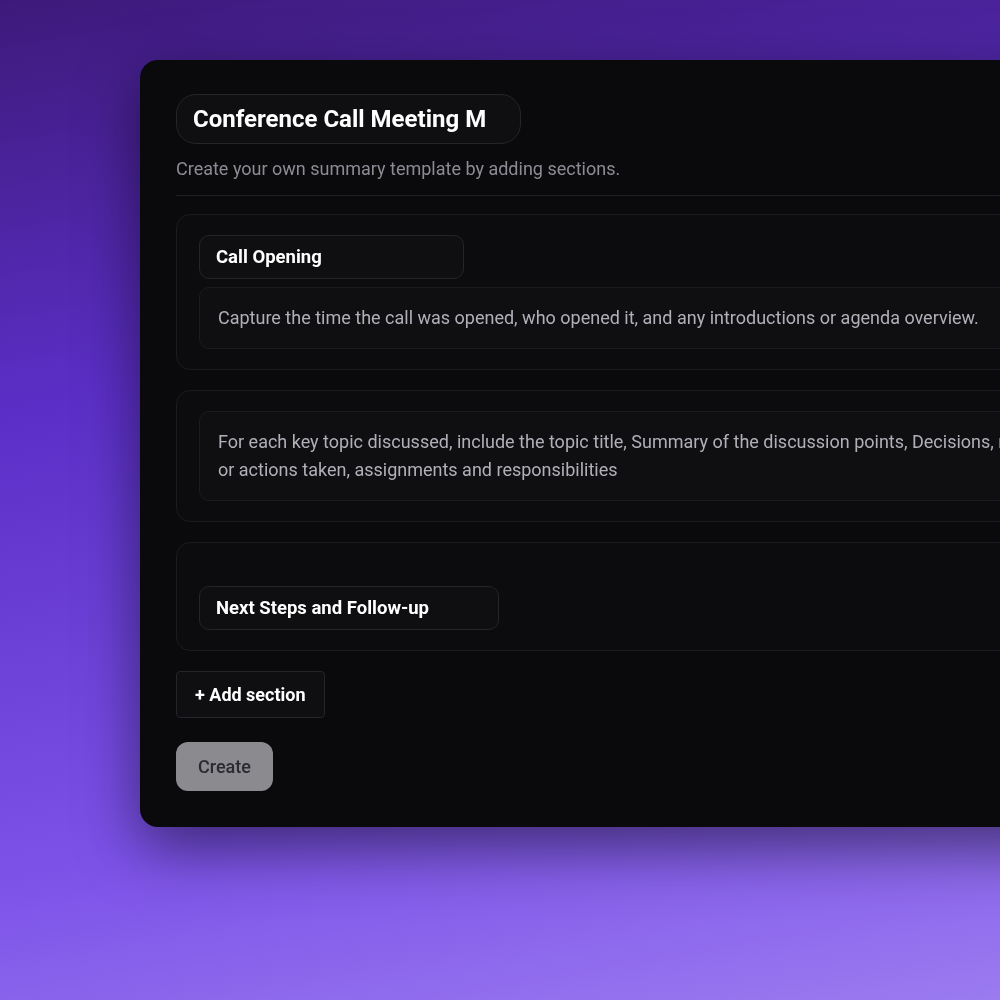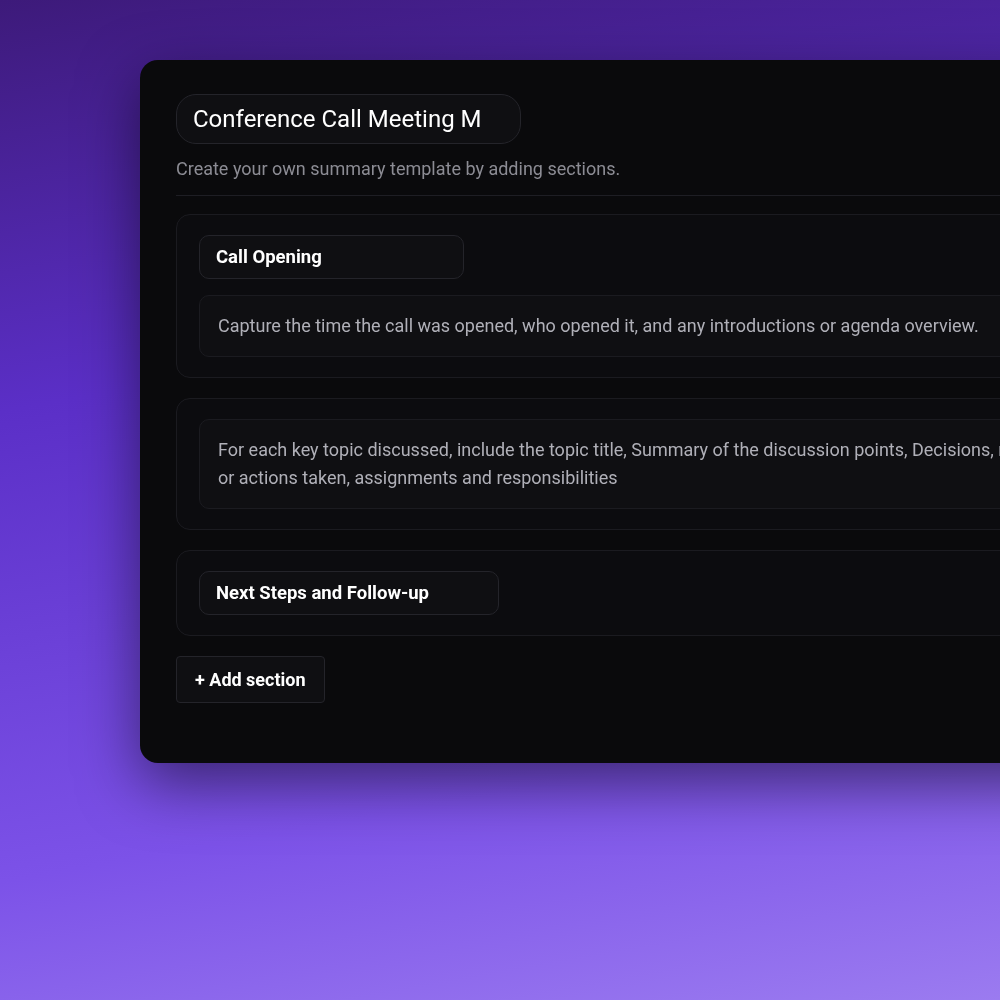--- a/index.html
+++ b/index.html
@@ -28,21 +28,21 @@
       box-shadow: 0 20px 60px rgba(0, 0, 0, 0.5);
     }
 
     .title-input {
       background: #0f0f12;
       border: 1px solid #24242a;
       border-radius: 20px;
       padding: 10px 16px;
       color: #ffffff;
       font-size: 24px;
-      font-weight: 400;
+      font-weight: 700;
       width: 345px;
       margin-bottom: 14px;
       font-family: inherit;
       outline: none;
       overflow: hidden;
       text-overflow: clip;
       white-space: nowrap;
     }
 
     .subtitle {
@@ -69,21 +69,21 @@
     .section-title-input {
       background: #0f0f12;
       border: 1px solid #24242a;
       border-radius: 10px;
       padding: 10px 16px;
       color: #ffffff;
       font-size: 18.5px;
       font-weight: 700;
       font-family: inherit;
       outline: none;
-      margin-bottom: 16px;
+      margin-bottom: 8px;
       display: inline-block;
       min-width: 200px;
     }
 
     .section-title-input.st-0 { width: 265px; }
     .section-title-input.st-1 { width: 265px; }
     .section-title-input.st-2 { width: 300px; }
 
     .section-description {
       background: #0f0f12;
@@ -96,20 +96,21 @@
       line-height: 1.55;
       font-family: inherit;
       outline: none;
       resize: none;
       width: 100%;
       display: block;
     }
 
     .section-card.last .section-title-input {
       margin-bottom: 0;
+      margin-top: 23px;
     }
 
     .add-section-btn {
       background: #0f0f12;
       border: 1px solid #24242a;
       border-radius: 4px;
       padding: 12px 18px;
       color: #ffffff;
       font-size: 18px;
       font-weight: 700;
@@ -155,14 +156,15 @@
     <div class="section-description">For each key topic discussed, include the topic title, Summary of the discussion points, Decisions, made, or actions taken, assignments and responsibilities</div>
   </div>
 
   
   <div class="section-card last">
     <input type="text" class="section-title-input st-2" value="Next Steps and Follow-up" style="">
   </div>
 
   <button class="add-section-btn">+ Add section</button>
   <br>
+  <button class="create-btn">Create</button>
 
 </div>
 
 </body></html>

